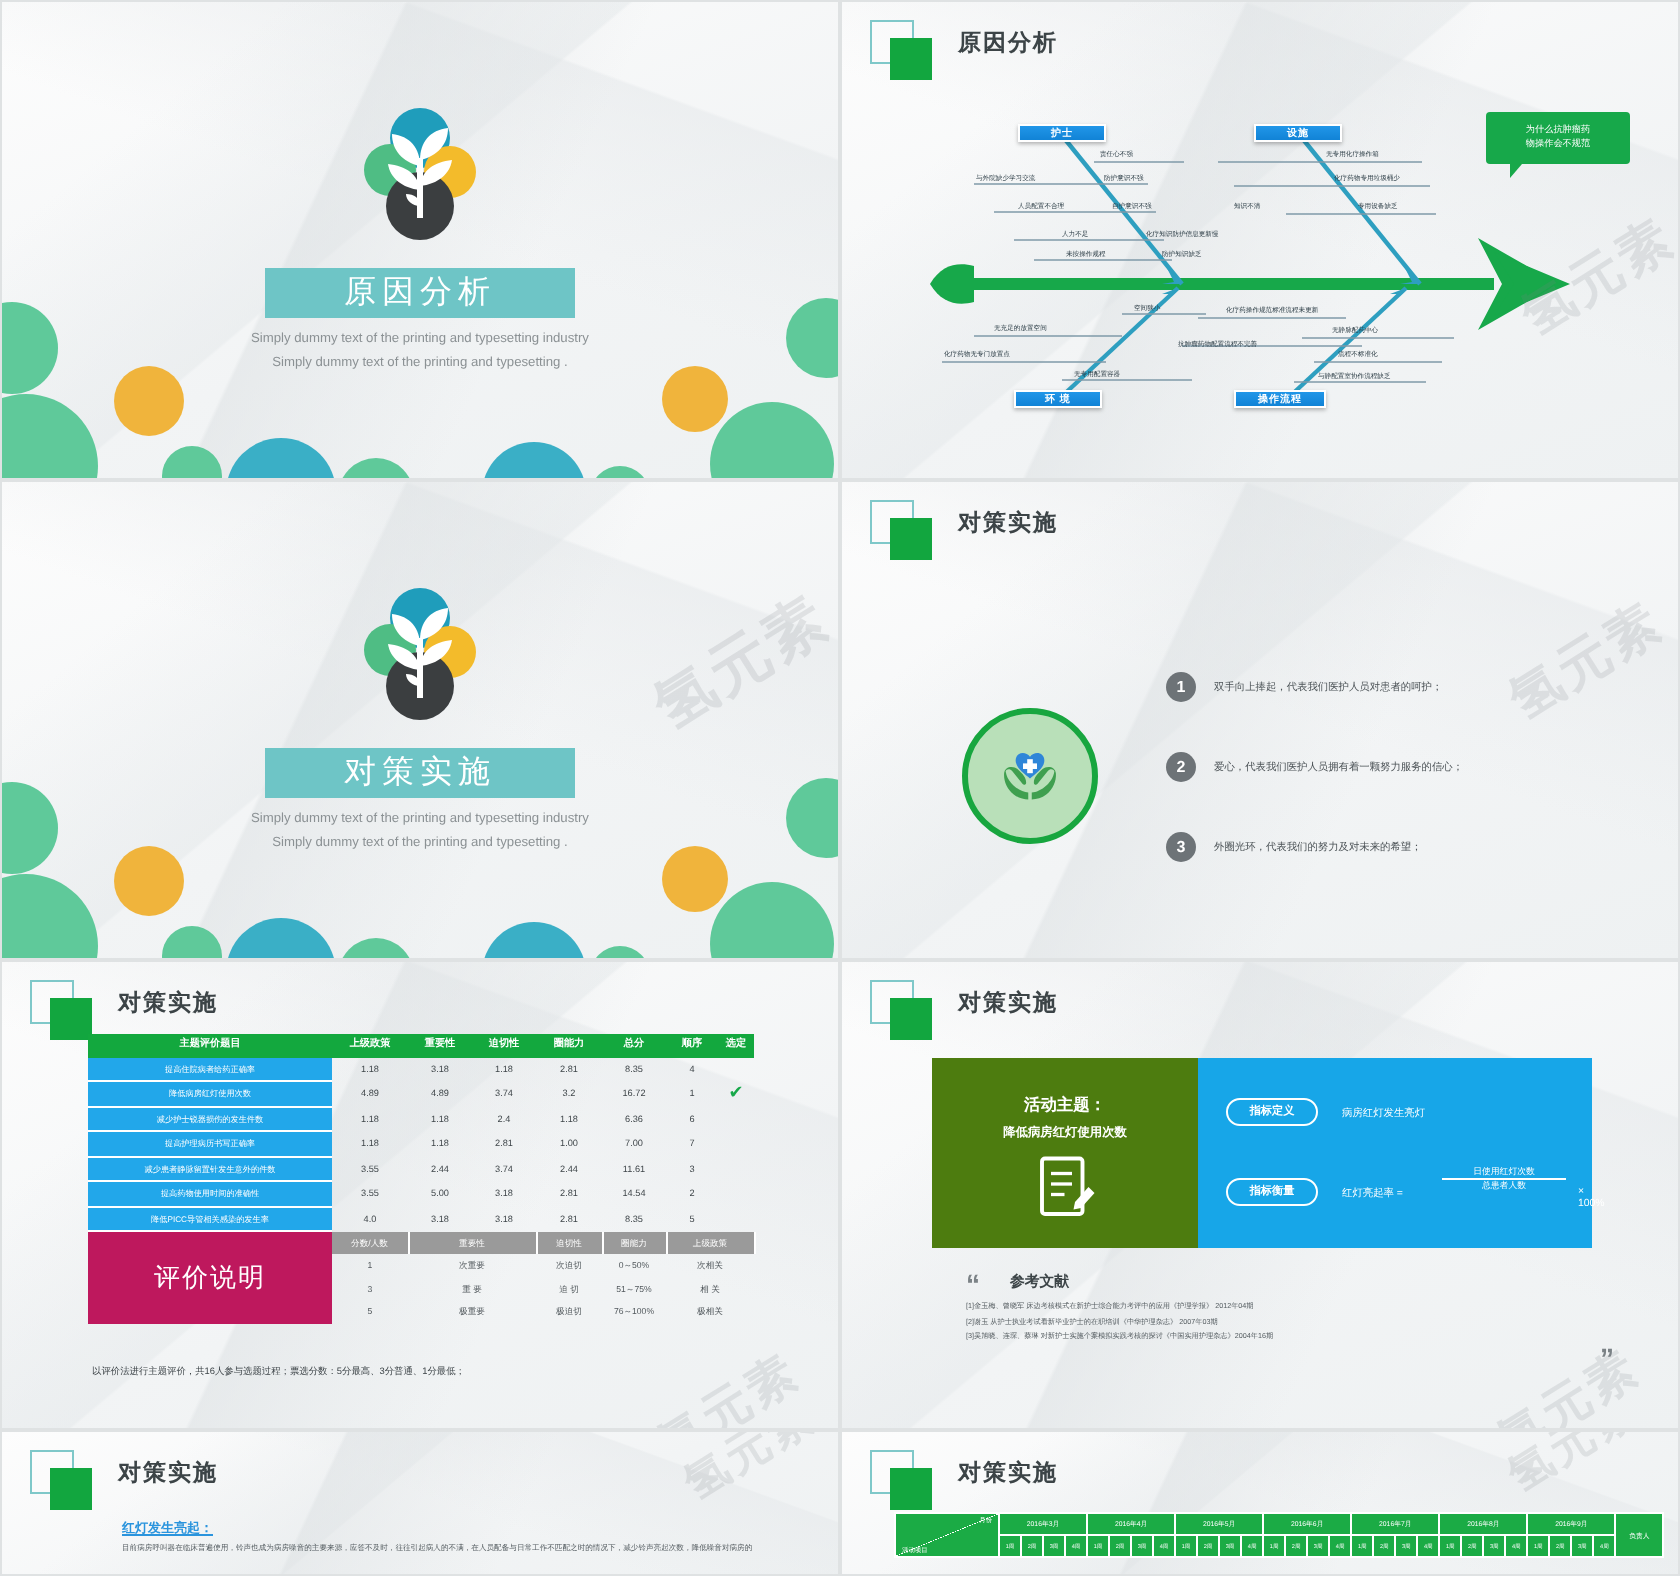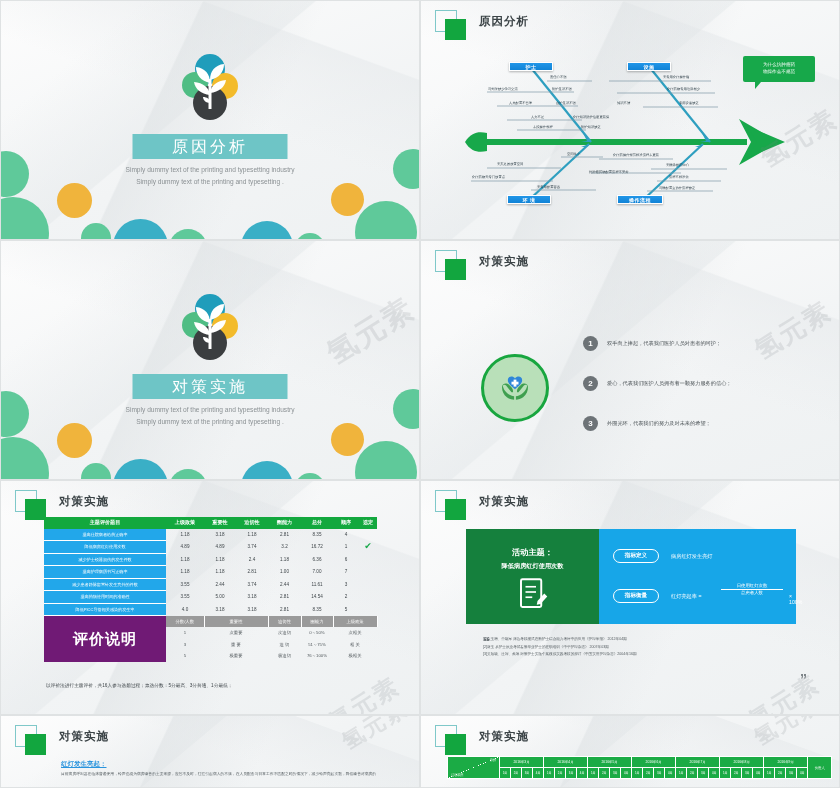--- a/index.html
+++ b/index.html
@@ -139,33 +139,33 @@
 
   
   .tbl { position: absolute; left: 43px; top: 36px; width: 333px; font-size: 4.2px; }
   .tbl table { border-collapse: collapse; width: 100%; table-layout: fixed; }
   .tbl th, .tbl td { padding: 0; text-align: center; height: 11.5px; line-height: 11.5px; }
   .th-green { background: #13a83e; color: #fff; font-weight: bold; font-size: 5.1px; height: 27px; line-height: 27px; }
   .td-blue { background: #22a7ea; color: #fff; font-size: 4.1px; border-bottom: 1px solid #fff; }
   .td-num { color: #3e4549; background: transparent; font-size: 4.6px; }
   .chk { color: #17a84a; font-size: 9px; font-weight: bold; }
   .td-gray-title {
-    background: #701a75; color: #fff; font-weight: bold; font-size: 15px;
+    background: #be185d; color: #fff; font-weight: normal; font-size: 13px;
     letter-spacing: 1px;
   }
   .th-gray { background: #9a9a9a; color: #fff; font-size: 4.3px; border-right: 1px solid #fff; }
   .td-gray { color: #52595d; font-size: 4.3px; }
   .tbl-note {
     position: absolute; left: 45px; top: 201px;
     font-size: 4.7px; color: #3d4448; white-space: nowrap;
   }
 
   
   .banner { position: absolute; left: 45px; top: 48px; width: 330px; height: 95px; display: flex; }
-  .ban-left { width: 133px; background: #15803d; color: #fff; position: relative; }
+  .ban-left { width: 133px; background: #4d7c0f; color: #fff; position: relative; }
   .ban-right { flex: 1; background: #17a6e8; position: relative; }
   .ban-t1 { position: absolute; left: 0; right: 0; top: 18px; text-align: center; font-size: 8.2px; font-weight: bold; }
   .ban-t2 { position: absolute; left: 0; right: 0; top: 33px; text-align: center; font-size: 6.2px; font-weight: bold; }
   .ban-chip {
     position: absolute; width: 46px; height: 14px; border: 1px solid #fff;
     border-radius: 7px; color: #fff; font-size: 5.6px; font-weight: bold;
     display: flex; align-items: center; justify-content: center;
   }
   .ban-txt { position: absolute; color: #fff; font-size: 5.2px; }
   .frac { position: absolute; color: #fff; font-size: 4.4px; text-align: center; line-height: 1.4; }
@@ -573,20 +573,21 @@
           <span>总患者人数</span>
         </div>
         <div class="ban-txt" style="left:190px;top:64px;">× 100%</div>
       </div>
     </div>
 
     <div class="quote" style="left:62px;top:154px;">“</div>
     <div class="quote" style="right:32px;bottom:28px;">”</div>
 
     <div class="refs">
+      <div class="ref-title" style="padding-left:22px;">参考文献</div>
       <div class="ref-line">[1]金玉梅、曾晓军 床边考核模式在新护士综合能力考评中的应用《护理学报》 2012年04期</div>
       <div class="ref-line">[2]谢玉 从护士执业考试看新毕业护士的在职培训《中华护理杂志》 2007年03期</div>
       <div class="ref-line">[3]吴旭晓、连琛、蔡琳 对新护士实施个案模拟实践考核的探讨《中国实用护理杂志》2004年16期</div>
     </div>
     <div class="wm" style="right:16px;bottom:-4px;font-size:24px;">氢元素</div>
   </div>
 
   <div class="slide">
     <div class="poly"></div>
     <div class="hdr">

